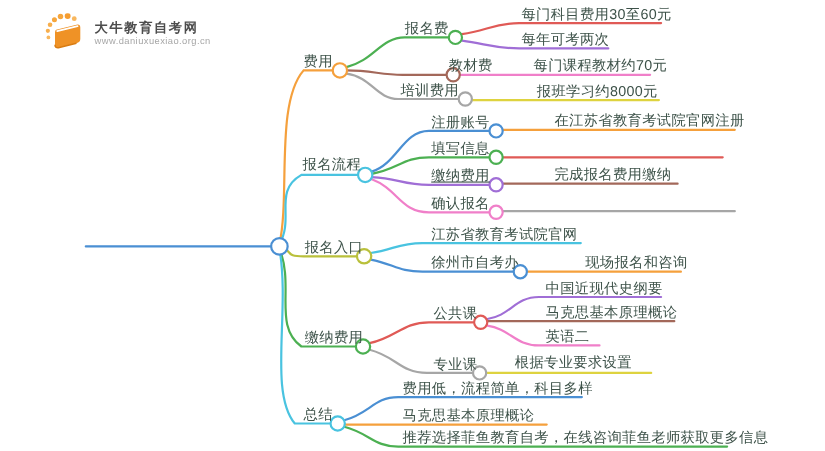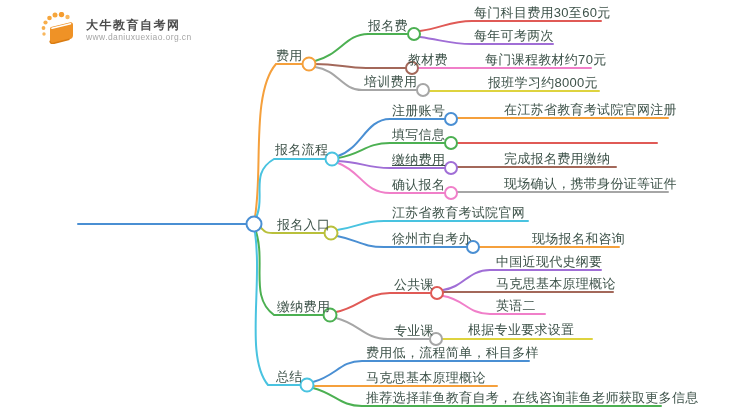--- a/index.html
+++ b/index.html
@@ -109,21 +109,20 @@
   <div class="node-label" style="left:364px; top:74px;">培训费用</div>
   <div class="node-label" style="left:488px; top:75px;">报班学习约8000元</div>
 
   <div class="node-label" style="left:275px; top:142px;">报名流程</div>
   <div class="node-label" style="left:392px; top:103px;">注册账号</div>
   <div class="node-label" style="left:504px; top:102px;">在江苏省教育考试院官网注册</div>
   <div class="node-label" style="left:392px; top:127px;">填写信息</div>
   <div class="node-label" style="left:392px; top:152px;text-decoration:underline;">缴纳费用</div>
   <div class="node-label" style="left:504px; top:151px;">完成报名费用缴纳</div>
   <div class="node-label" style="left:392px; top:177px;">确认报名</div>
-  <div class="node-label" style="left:504px; top:176px;">现场确认，携带身份证等证件</div>
 
   <div class="node-label" style="left:277px; top:217px;">报名入口</div>
   <div class="node-label" style="left:392px; top:205px;">江苏省教育考试院官网</div>
   <div class="node-label" style="left:392px; top:231px;">徐州市自考办</div>
   <div class="node-label" style="left:532px; top:231px;">现场报名和咨询</div>
 
   <div class="node-label" style="left:277px; top:299px;">缴纳费用</div>
   <div class="node-label" style="left:394px; top:277px;">公共课</div>
   <div class="node-label" style="left:496px; top:254px;">中国近现代史纲要</div>
   <div class="node-label" style="left:496px; top:276px;">马克思基本原理概论</div>

